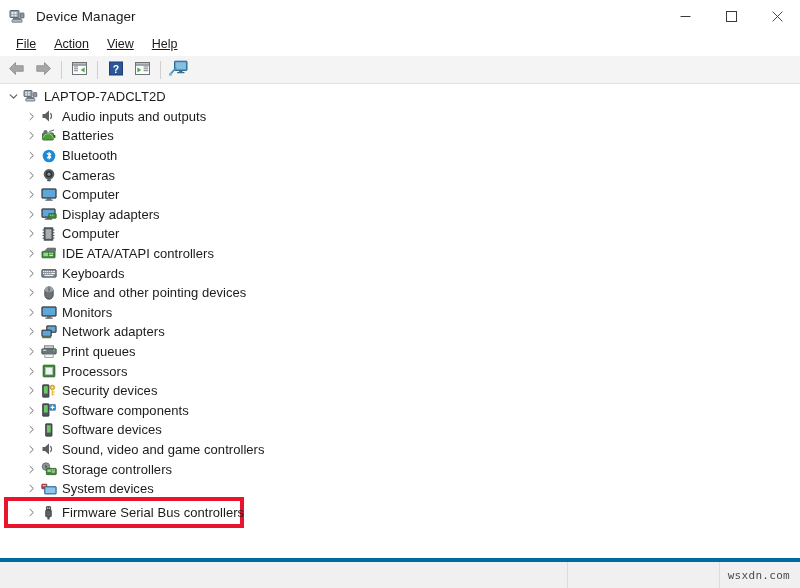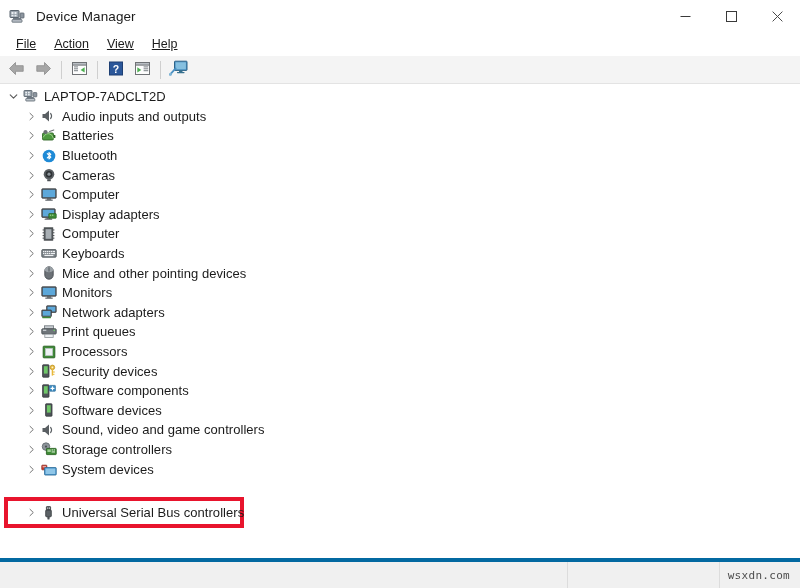--- a/index.html
+++ b/index.html
@@ -461,20 +461,38 @@
             <rect x="10.6" y="2.4" width="1.8" height="1.1" fill="#55595d"></rect>
             <rect x="10.6" y="5.2" width="1.8" height="1.1" fill="#55595d"></rect>
             <rect x="10.6" y="8" width="1.8" height="1.1" fill="#55595d"></rect>
             <rect x="10.6" y="10.6" width="1.8" height="1.1" fill="#55595d"></rect>
           </svg>
         </span>
         <span class="row-label">Computer</span>
       </div>
 
 
+      <div class="tree-row level-1">
+        <span class="twisty">
+          <svg width="9" height="9" viewBox="0 0 9 9">
+              <path d="M3 1.3 L6.3 4.5 L3 7.7" fill="none" stroke="#767676" stroke-width="1" stroke-linecap="round" stroke-linejoin="round"></path>
+            </svg>
+        </span>
+        <span class="row-icon">
+          <svg width="16" height="13" viewBox="0 0 16 13">
+            <rect x="1" y="4.4" width="13" height="6.4" rx="0.6" fill="#3f8b37" stroke="#2b6425" stroke-width="0.9"></rect>
+            <rect x="2.4" y="5.8" width="4.6" height="3.4" fill="#9ed096"></rect>
+            <rect x="8.2" y="5.8" width="1.5" height="1.3" fill="#d7ead4"></rect>
+            <rect x="10.4" y="5.8" width="1.5" height="1.3" fill="#d7ead4"></rect>
+            <rect x="8.2" y="7.8" width="3.7" height="1.3" fill="#d7ead4"></rect>
+            <path d="M3.4 4.4 L6.4 1.2 L14.4 1.2 L14.4 4.4" fill="#6f767b" stroke="#4d5357" stroke-width="0.8"></path>
+          </svg>
+        </span>
+        <span class="row-label">IDE ATA/ATAPI controllers</span>
+      </div>
 
       <div class="tree-row level-1">
         <span class="twisty">
           <svg width="9" height="9" viewBox="0 0 9 9">
               <path d="M3 1.3 L6.3 4.5 L3 7.7" fill="none" stroke="#767676" stroke-width="1" stroke-linecap="round" stroke-linejoin="round"></path>
             </svg>
         </span>
         <span class="row-icon">
           <svg width="16" height="11" viewBox="0 0 16 11">
             <rect x="0.8" y="1.6" width="14.4" height="7.6" rx="0.9" fill="#7d8489" stroke="#525a5e" stroke-width="0.9"></rect>
@@ -706,21 +724,21 @@
       </span>
       <span class="row-icon">
         <svg width="11" height="14" viewBox="0 0 11 14">
           <rect x="3.4" y="0.6" width="4.2" height="3.4" rx="0.5" fill="#4a4f53" stroke="#2f3336" stroke-width="0.7"></rect>
           <rect x="4.3" y="1.3" width="0.9" height="1.9" fill="#cfd4d7"></rect>
           <rect x="5.9" y="1.3" width="0.9" height="1.9" fill="#cfd4d7"></rect>
           <rect x="2.7" y="4.1" width="5.6" height="6.6" rx="0.7" fill="#5c6266" stroke="#34383b" stroke-width="0.8"></rect>
           <rect x="4.4" y="10.8" width="2.2" height="2.6" rx="0.4" fill="#4a4f53"></rect>
         </svg>
       </span>
-      <span class="row-label">Universal Serial Bus controllers</span>
+      <span class="row-label">Firmware Serial Bus controllers</span>
     </div>
   </div>
 
   <div class="statusbar">
     <div class="status-cell status-grow"></div>
     <div class="status-sep"></div>
     <div class="status-cell" style="width:135px;"></div>
     <div class="status-sep"></div>
     <div class="status-cell watermark">wsxdn.com</div>
   </div>

